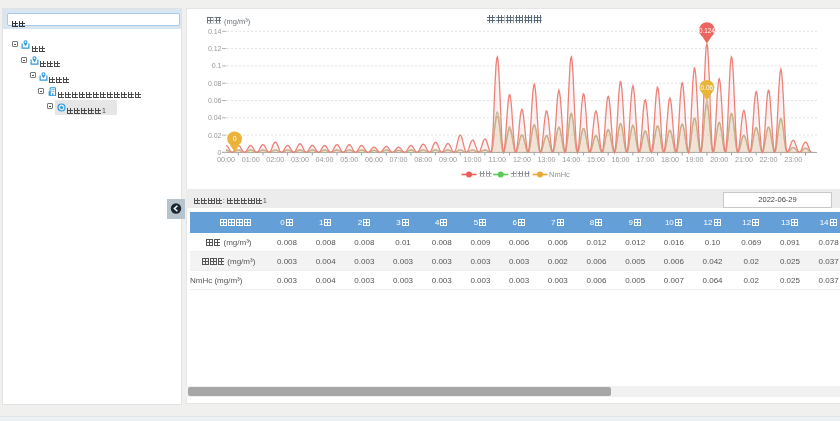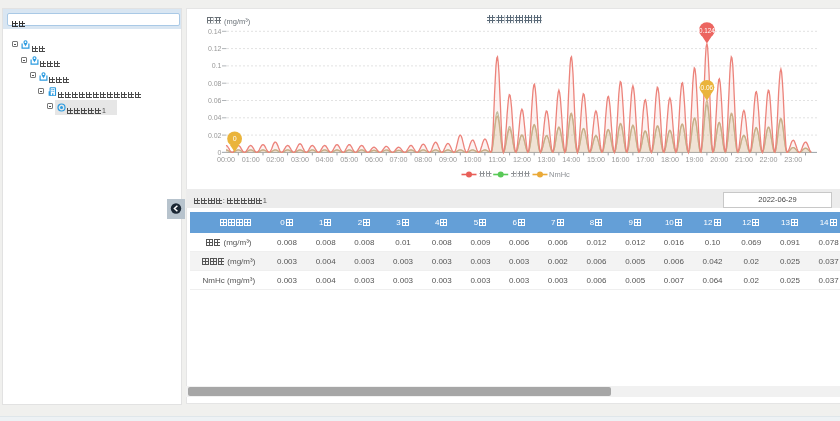--- a/index.html
+++ b/index.html
@@ -255,21 +255,21 @@
       <div class="td">0.002</div>
       <div class="td">0.006</div>
       <div class="td">0.005</div>
       <div class="td">0.006</div>
       <div class="td">0.042</div>
       <div class="td">0.02</div>
       <div class="td">0.025</div>
       <div class="td">0.037</div>
  </div>
  <div class="trow r3">
-   <div class="tlabel" style="text-align:center;padding-left:0">NmHc&nbsp;<span class="u">(mg/m³)</span></div>
+   <div class="tlabel" style="text-align:left;padding-left:0">NmHc&nbsp;<span class="u">(mg/m³)</span></div>
       <div class="td">0.003</div>
       <div class="td">0.004</div>
       <div class="td">0.003</div>
       <div class="td">0.003</div>
       <div class="td">0.003</div>
       <div class="td">0.003</div>
       <div class="td">0.003</div>
       <div class="td">0.003</div>
       <div class="td">0.006</div>
       <div class="td">0.005</div>

